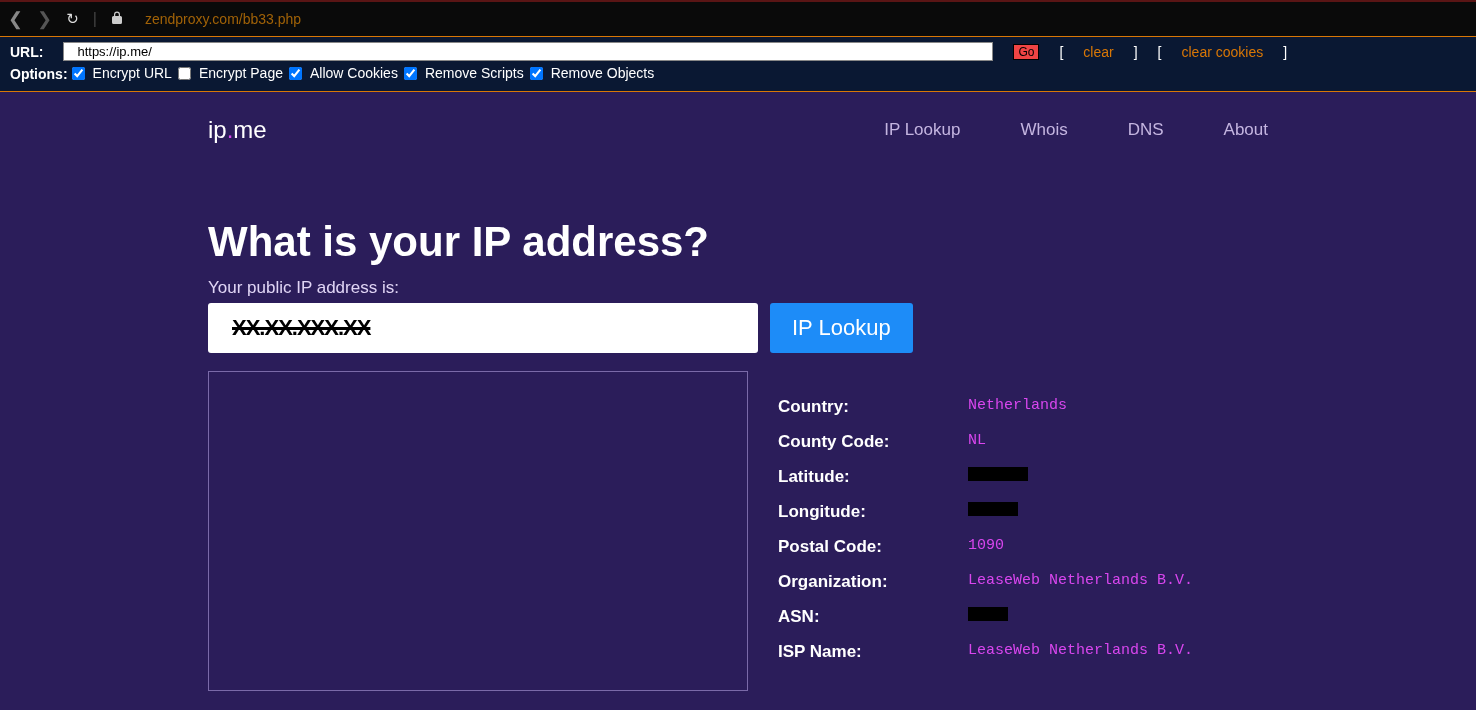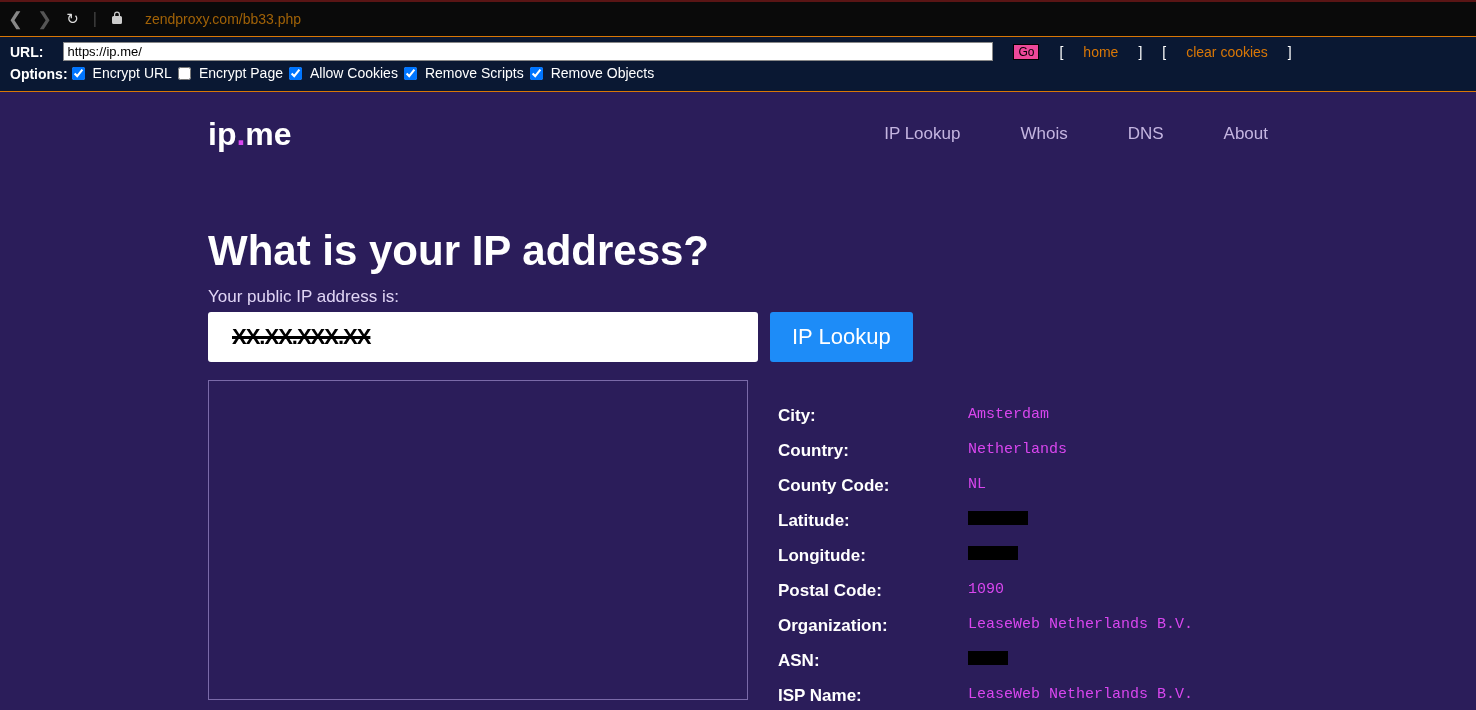--- a/index.html
+++ b/index.html
@@ -31,27 +31,27 @@
       padding: 3px 10px;
       color: #fff;
     }
     .proxy-row1 { display: flex; align-items: center; gap: 20px; padding: 2px 0; }
     .proxy-row2 { display: flex; align-items: center; gap: 4px; padding: 2px 0 4px 0; }
     .proxy-label { font-weight: bold; font-size: 14px; }
     .proxy-url-input {
       flex: 1;
       max-width: 930px;
       font-size: 13px;
-      padding: 1px 3px;
+      padding: 1px 13px;
       background: #fff;
       border: 1px solid #888;
       font-family: Arial, sans-serif;
     }
     .go-btn {
-      background: #ec4899;
+      background: #ef4444;
       border: 1px solid #000;
       font-size: 12px;
       padding: 0 4px;
       cursor: pointer;
       font-family: Arial, sans-serif;
     }
     .proxy-link { color: #d97706; text-decoration: none; font-size: 14px; }
     .bracket { color: #fff; font-size: 14px; }
     .opt-item { display: inline-flex; align-items: center; gap: 8px; margin-right: 6px; font-size: 14px; }
     .opt-item input[type="checkbox"] { width: 13px; height: 13px; cursor: pointer; }
@@ -65,22 +65,22 @@
       margin: 0 auto;
       padding: 0 20px;
     }
     .site-header {
       display: flex;
       align-items: center;
       padding: 24px 0 18px 0;
     }
     .logo {
       color: #fff;
-      font-size: 32px;
-      font-weight: bold;
+      font-size: 24px;
+      font-weight: normal;
     }
     .logo .dot { color: #d946ef; }
     .nav { margin-left: auto; display: flex; gap: 60px; }
     .nav a { color: #c4b5e0; text-decoration: none; font-size: 17px; }
     .hero-title {
       color: #fff;
       font-size: 42px;
       font-weight: bold;
       margin-top: 56px;
       margin-bottom: 12px;
@@ -143,21 +143,21 @@
   </span>
   <span class="url-text">zendproxy.com/bb33.php</span>
 </div>
 
 <div class="proxy-bar">
   <div class="proxy-row1">
     <span class="proxy-label">URL:</span>
     <input class="proxy-url-input" type="text" value="https://ip.me/" style="">
     <button class="go-btn">Go</button>
     <span class="bracket">[</span>
-      <a href="#" class="proxy-link">home</a>
+      <a href="#" class="proxy-link">clear</a>
       <span class="bracket">]</span>
     <span class="bracket">[</span>
       <a href="#" class="proxy-link">clear cookies</a>
       <span class="bracket">]</span>
   </div>
   <div class="proxy-row2">
     <span class="proxy-label">Options:</span>
     <span id="opts-container"><span class="opt-item">
           <input type="checkbox" checked="" style="">
           <span>Encrypt URL</span>
@@ -198,24 +198,20 @@
       <div class="ip-box">
         <span class="ip-fake-text">XX.XX.XXX.XX</span>
       </div>
       <button class="lookup-btn">IP Lookup</button>
     </div>
 
     <div class="content-row">
       <div class="map-box"></div>
       <div class="details" id="details-container">
           <div class="detail-row">
-            <div class="detail-label">City:</div>
-            <div class="detail-value">Amsterdam</div>
-          </div>
-          <div class="detail-row">
             <div class="detail-label">Country:</div>
             <div class="detail-value">Netherlands</div>
           </div>
           <div class="detail-row">
             <div class="detail-label">County Code:</div>
             <div class="detail-value">NL</div>
           </div>
           <div class="detail-row">
             <div class="detail-label">Latitude:</div>
             <div class="detail-value"><span class="redact-bar w60"></span></div>

